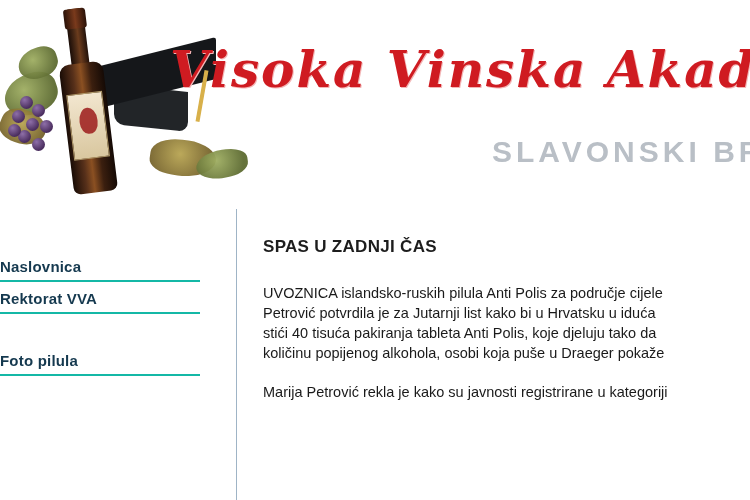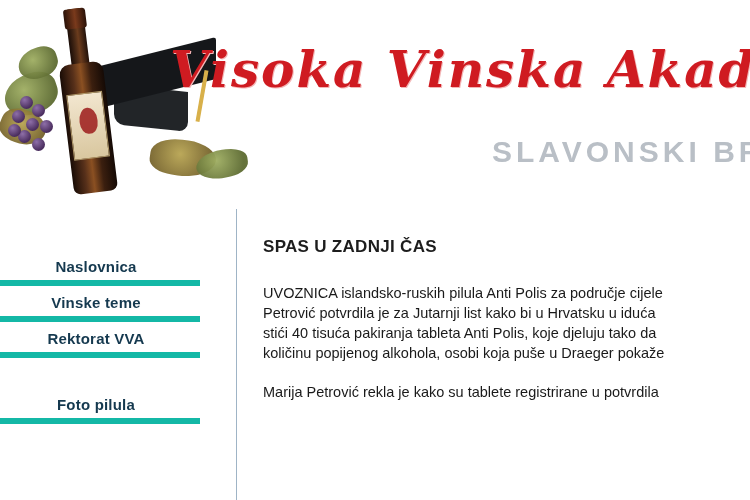--- a/index.html
+++ b/index.html
@@ -184,24 +184,24 @@
   
   #nav {
     position: absolute;
     left: 0;
     top: 258px;
     width: 200px;
     padding: 0;
   }
   .nav-item {
     position: relative;
-    text-align: center;
+    text-align: left;
     padding: 0 8px 5px 0;
     margin-bottom: 8px;
-    border-bottom: 6px solid #14b8a6;
+    border-bottom: 2px solid #14b8a6;
     font-size: 15px;
     font-weight: bold;
     color: #15394f;
     cursor: pointer;
     letter-spacing: .2px;
   }
   .nav-gap { height: 30px; }
 
   
   #content {
@@ -271,28 +271,27 @@
         </div>
       </div>
     </div>
 
     <div id="logo-text">Visoka Vinska Akademija</div>
     <div id="logo-sub">SLAVONSKI BROD</div>
   </div>
 
   <nav id="nav">
     <div class="nav-item">Naslovnica</div>
-    <div class="nav-item">Vinske teme</div>
     <div class="nav-item">Rektorat VVA</div>
     <div class="nav-gap"></div>
     <div class="nav-item">Foto pilula</div>
   </nav>
 
   <main id="content">
     <h1 id="article-title">SPAS U ZADNJI ČAS</h1>
     <p class="para">UVOZNICA islandsko-ruskih pilula Anti Polis za područje cijele
 Petrović potvrdila je za Jutarnji list kako bi u Hrvatsku u iduća
 stići 40 tisuća pakiranja tableta Anti Polis, koje djeluju tako da
 količinu popijenog alkohola, osobi koja puše u Draeger pokaže</p>
-    <p class="para">Marija Petrović rekla je kako su tablete registrirane u potvrdila</p>
+    <p class="para">Marija Petrović rekla je kako su javnosti registrirane u kategoriji</p>
   </main>
 
 </div>
 
 </body></html>

